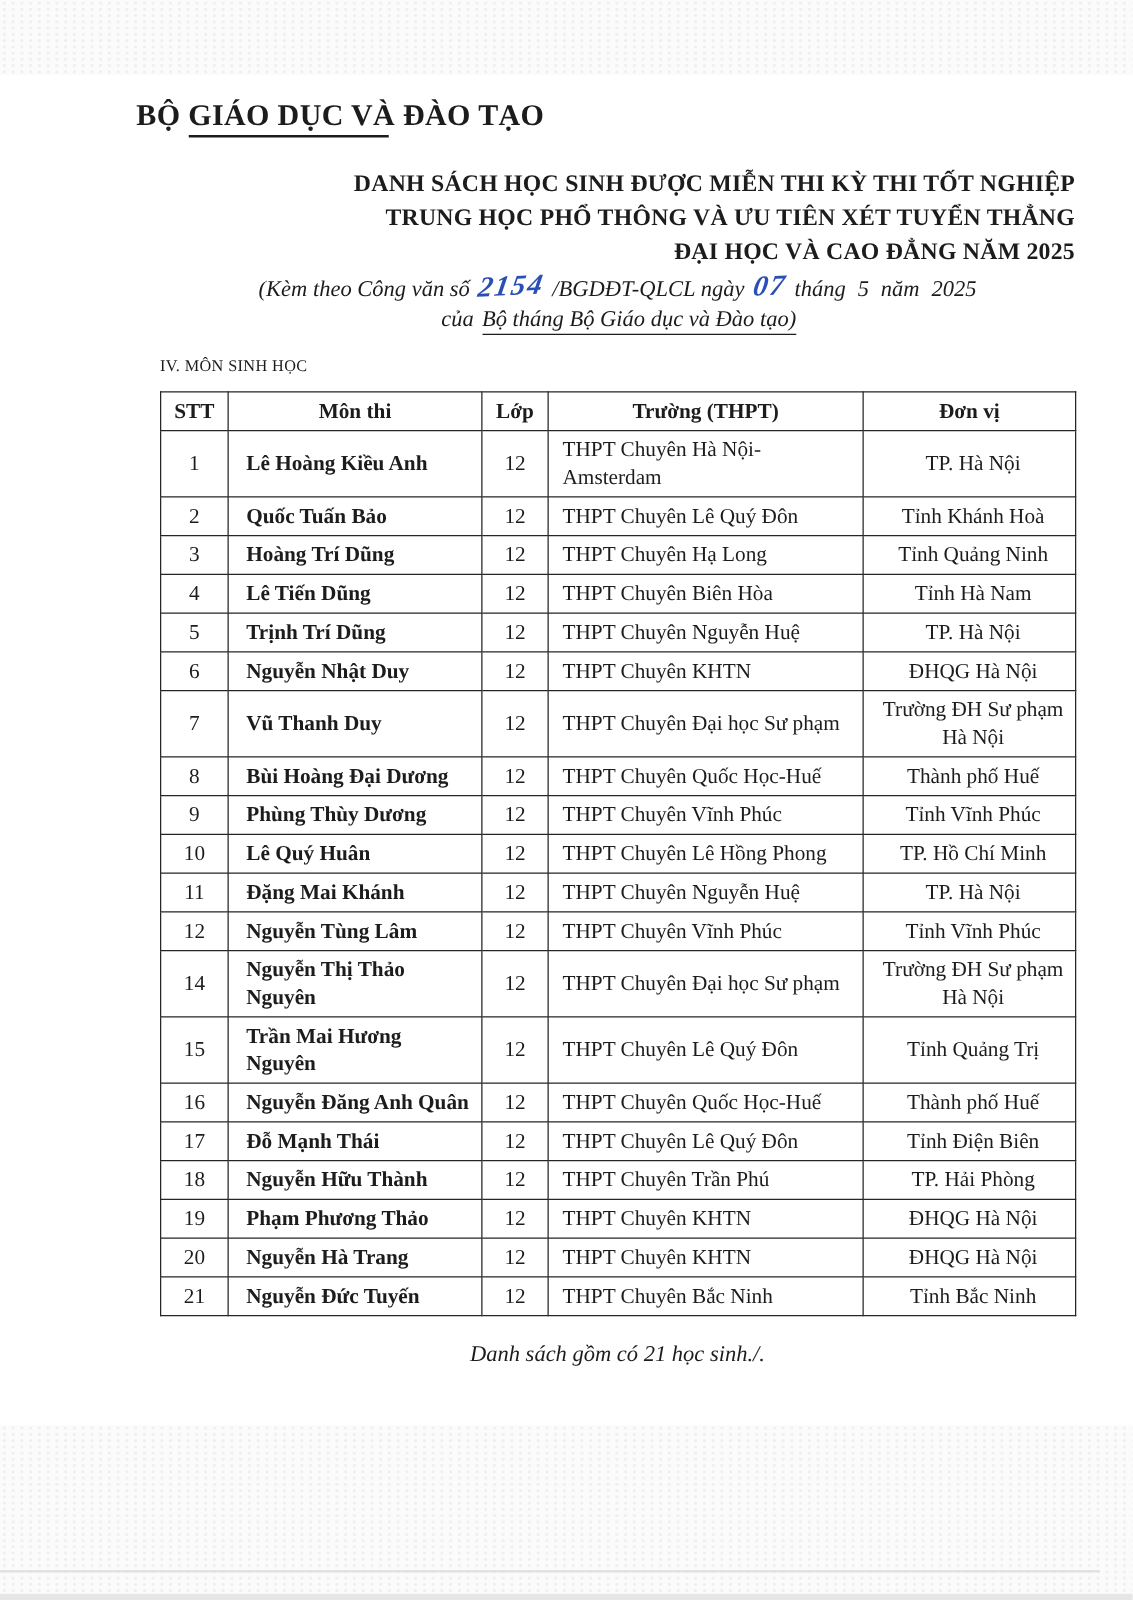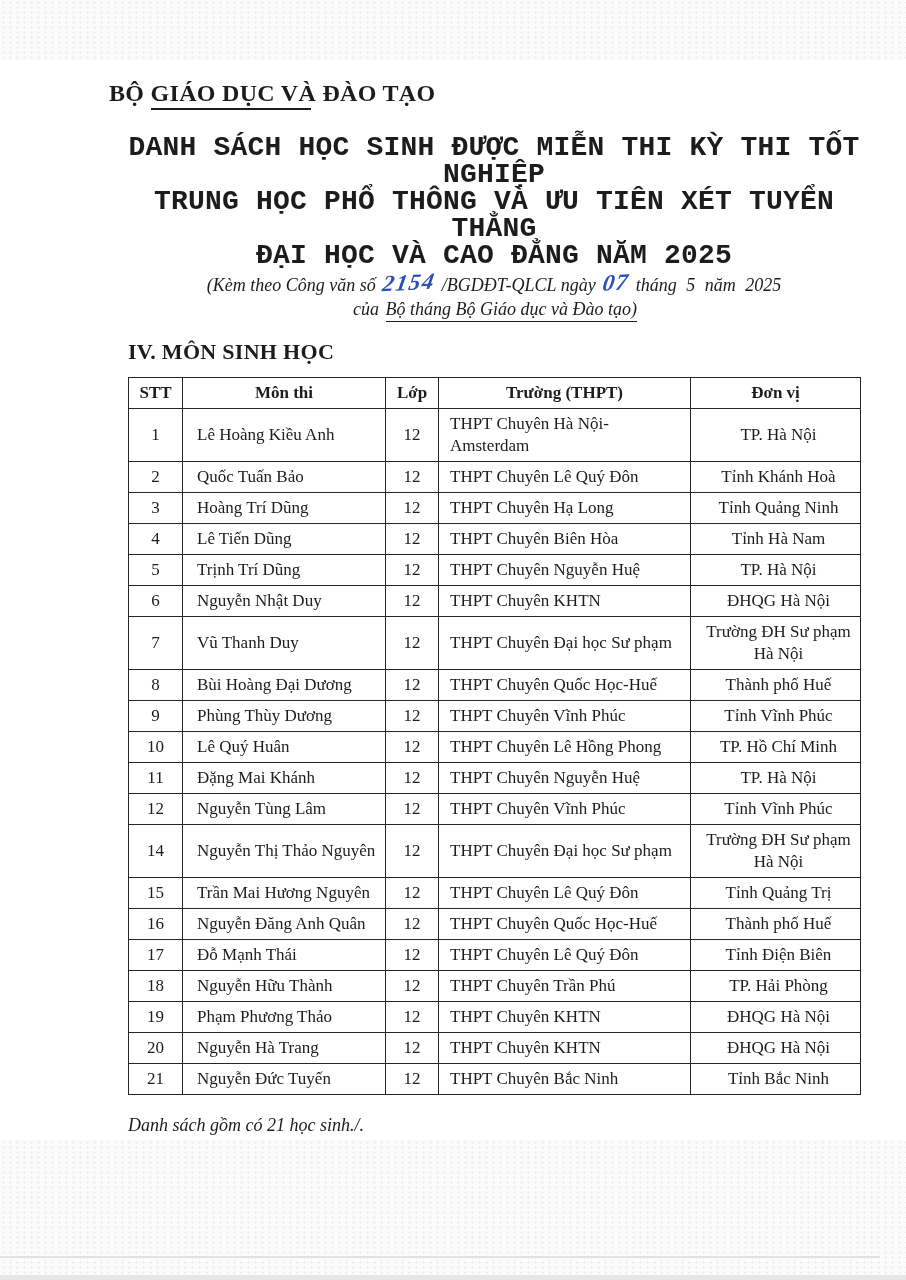--- a/index.html
+++ b/index.html
@@ -21,51 +21,51 @@
   .scan-noise.top { top: 0; height: 60px; background-color: rgba(0,0,0,0.015); }
   .scan-noise.bottom { top: 1140px; height: 140px; background-color: rgba(0,0,0,0.015); }
   .scan-line { position: absolute; left: 0; width: 880px; top: 1256px; height: 2px; background: #e2e2e2; }
   .scan-edge { position: absolute; left: 0; right: 0; bottom: 0; height: 5px; background: #e6e6e6; }
 
   .content { position: absolute; left: 128px; top: 82px; width: 732px; }
 
   .org-header { margin-left: -19px; font-size: 24px; font-weight: bold; letter-spacing: 0.3px; line-height: 23px; }
   .org-rule { width: 160px; height: 2px; background: #1c1c1c; margin: 3px 0 0 42px; }
 
-  .title-block { text-align: center; margin-top: 24px; font-weight: bold; font-size: 28px; line-height: 27px; letter-spacing: 0.2px; font-family: Liberation Mono, monospace; }
+  .title-block { text-align: right; margin-top: 24px; font-weight: bold; font-size: 19px; line-height: 27px; letter-spacing: 0.2px; }
 
   .subtitle { text-align: center; font-style: italic; font-size: 18px; line-height: 24px; margin-top: 3px; }
   .subtitle .seg { margin: 0 2px; }
   .subtitle .wide { word-spacing: 5px; }
   .hand {
     display: inline-block;
     color: #2a4fb5;
     font-weight: 700;
     font-style: italic;
     font-size: 23px;
     line-height: 1;
     letter-spacing: 1.5px;
     transform: skewX(-12deg) rotate(-3deg);
     margin: 0 5px;
     position: relative; top: -1px;
   }
   .underlined { border-bottom: 1.5px solid #1c1c1c; padding-bottom: 2px; }
 
-  .section-title { font-size: 22px; font-weight: bold; letter-spacing: 0.3px; margin: 18px 0 12px 0; }
+  .section-title { font-size: 13px; font-weight: normal; letter-spacing: 0.3px; margin: 18px 0 12px 0; }
 
   table.students { border-collapse: collapse; width: 732px; table-layout: fixed; }
   table.students th, table.students td { border: 1.6px solid #262626; }
   table.students th { font-size: 17px; font-weight: bold; padding: 5px 2px; text-align: center; }
   table.students td { font-size: 17px; line-height: 22px; padding: 4px 6px; vertical-align: middle; }
   .c-stt, .c-grade { text-align: center; }
-  .c-name { padding-left: 14px !important; }
+  .c-name { padding-left: 14px !important; font-weight: bold; }
   .c-school { padding-left: 11px !important; }
   .c-unit { padding-left: 12px !important; text-align: center; }
 
-  .footer-note { font-style: italic; font-size: 18px; margin-top: 20px; }
+  .footer-note { text-align: center; font-style: italic; font-size: 18px; margin-top: 20px; }
 </style>
 </head>
 <body>
 
 <div class="scan-noise top"></div>
 <div class="scan-noise bottom"></div>
 <div class="scan-line"></div>
 <div class="scan-edge"></div>
 
 <div class="content">

